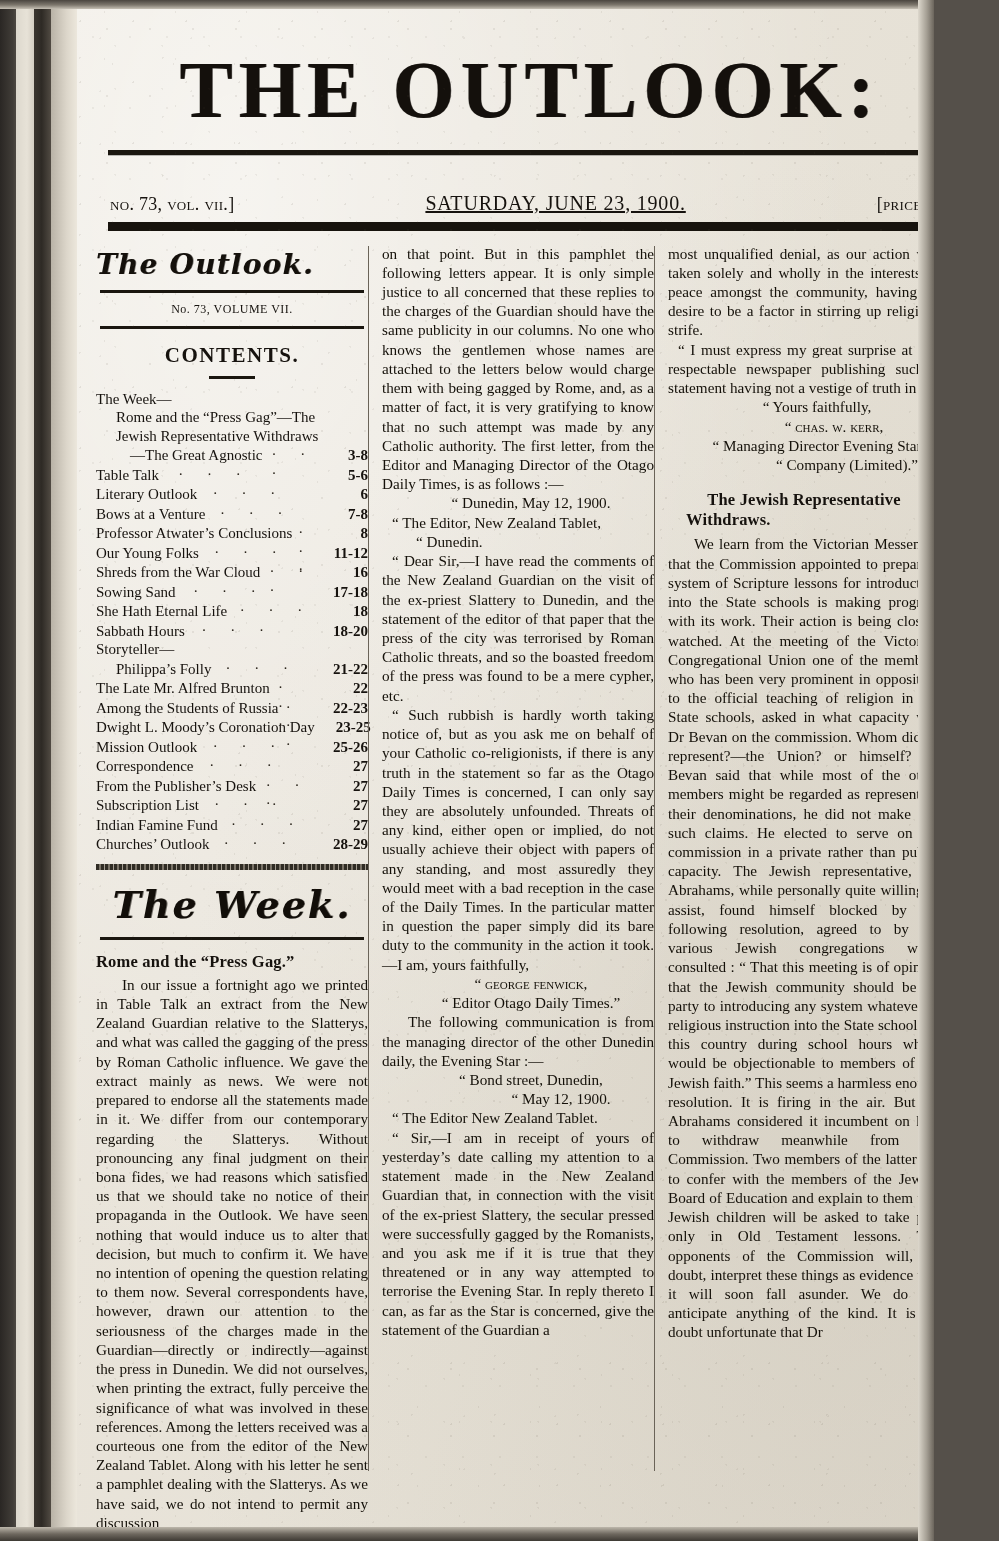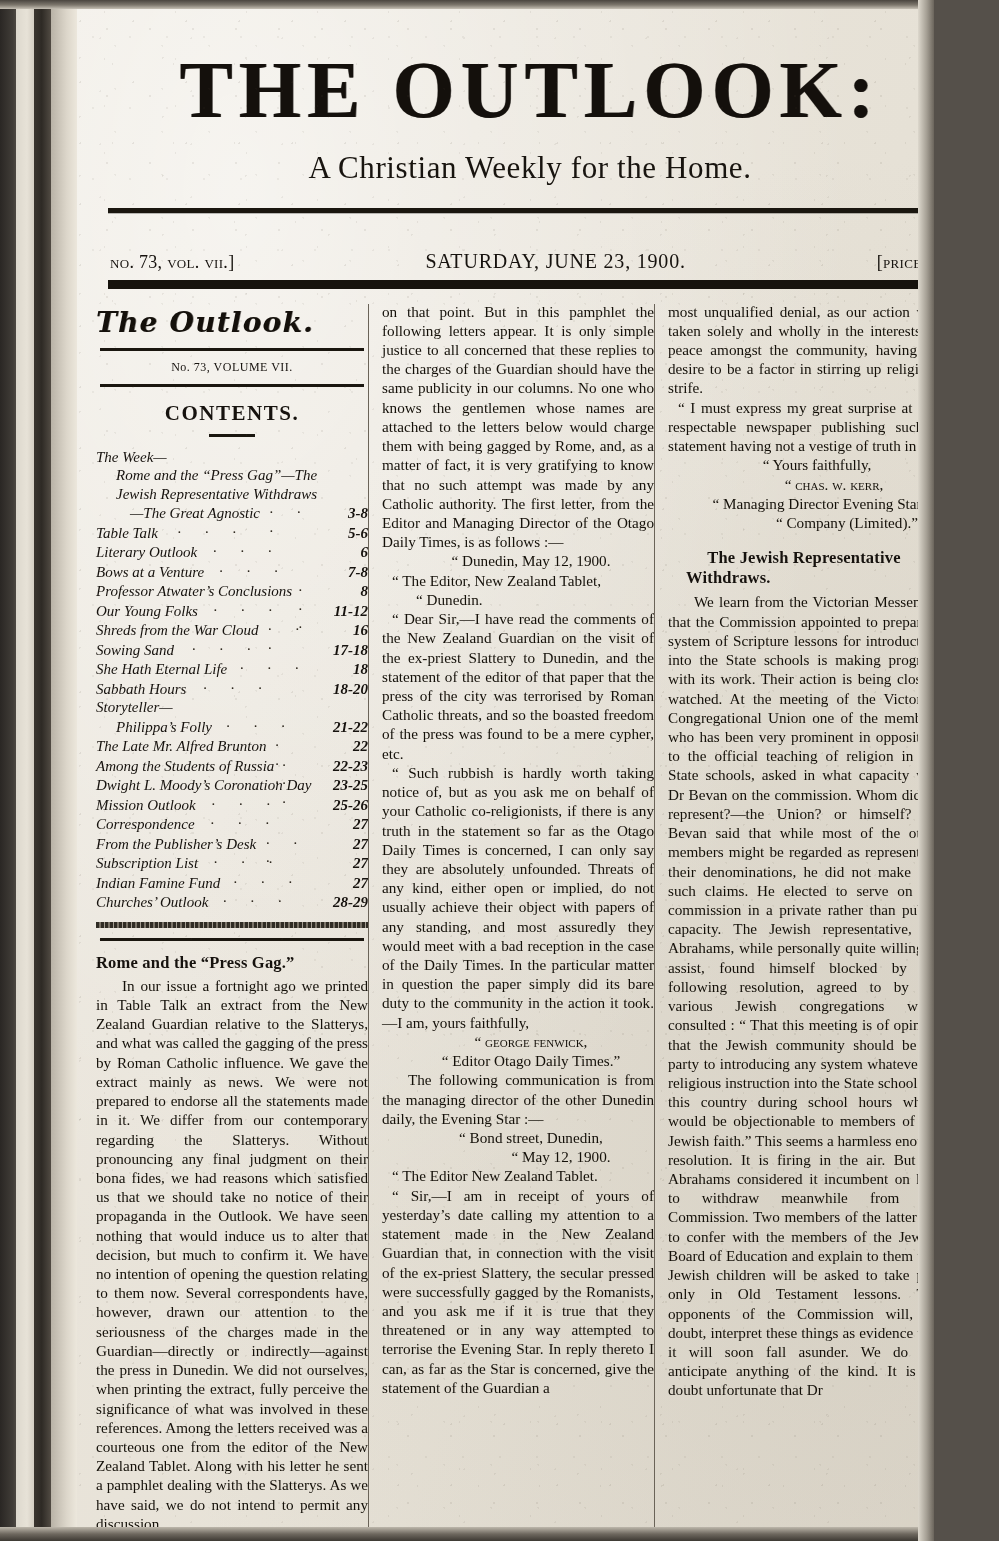--- a/index.html
+++ b/index.html
@@ -141,20 +141,21 @@
     display: flex;
     align-items: baseline;
     justify-content: space-between;
     margin: 9px 16px 0 16px;
     font-size: 18px;
     letter-spacing: .3px;
   }
   .dateline .center {
     font-size: 20px;
     letter-spacing: .8px;
+    text-decoration: underline;
   }
   .smallcaps {
     font-variant: small-caps;
     text-transform: lowercase;
     margin-top: 30px;
   }
   .rule-double {
     margin: 7px 14px 0 14px;
     height: 3px;
     background: #17130d;
@@ -240,21 +241,20 @@
     width: 46px; height: 3px;
     background: #1a160f;
     margin: 8px auto 0 auto;
   }
 
   
   .contents {
     margin-top: 11px;
     font-size: 15px;
     line-height: 1.235;
-    font-style: italic;
   }
   .c-row {
     display: flex;
     align-items: baseline;
   }
   .c-label { white-space: nowrap; }
   .c-wrap  { white-space: normal; }
   .c-dots {
     flex: 1 1 auto;
     position: relative;
@@ -335,21 +335,20 @@
   <div class="gutter-spine"></div>
   <div class="gutter-fade"></div>
 
   <div id="sheet">
     <div id="grain"></div>
 
     <div class="inner">
 
       <div class="masthead">
         <div class="masthead-title">THE OUTLOOK:</div>
-        <div class="masthead-sub">A Christian Weekly for the Home.</div>
       </div>
 
       <div class="rule-thick"></div>
 
       <div class="dateline">
         <div class="smallcaps">No. 73, Vol. VII.]</div>
         <div class="center">SATURDAY, JUNE 23, 1900.</div>
         <div class="smallcaps">[Price 1d.</div>
       </div>
 
@@ -477,20 +476,21 @@
               </div>
               <div class="c-row">
                 <span class="c-label">Churches’ Outlook</span>
                 <span class="c-dots"></span>
                 <span class="c-page">28-29</span>
               </div>
             </div>
 
           <div class="rule-orn"></div>
 
+          <div class="week-gothic">The Week.</div>
           <div class="rule-under-week"></div>
 
           <div class="sec-head">Rome and the “Press Gag.”</div>
 
           <div class="body-text">
             <p>In our issue a fortnight ago we printed in Table Talk an extract from the New Zealand Guardian relative to the Slatterys, and what was called the gagging of the press by Roman Catholic influence. We gave the extract mainly as news. We were not prepared to endorse all the statements made in it. We differ from our contemporary regarding the Slatterys. Without pronouncing any final judgment on their bona fides, we had reasons which satisfied us that we should take no notice of their propaganda in the Outlook. We have seen nothing that would induce us to alter that decision, but much to confirm it. We have no intention of opening the question relating to them now. Several correspondents have, however, drawn our attention to the seriousness of the charges made in the Guardian—directly or indirectly—against the press in Dunedin. We did not ourselves, when printing the extract, fully perceive the significance of what was involved in these references. Among the letters received was a courteous one from the editor of the New Zealand Tablet. Along with his letter he sent a pamphlet dealing with the Slatterys. As we have said, we do not intend to permit any discussion</p>
           </div>
         </div>
 
         <div class="col">

